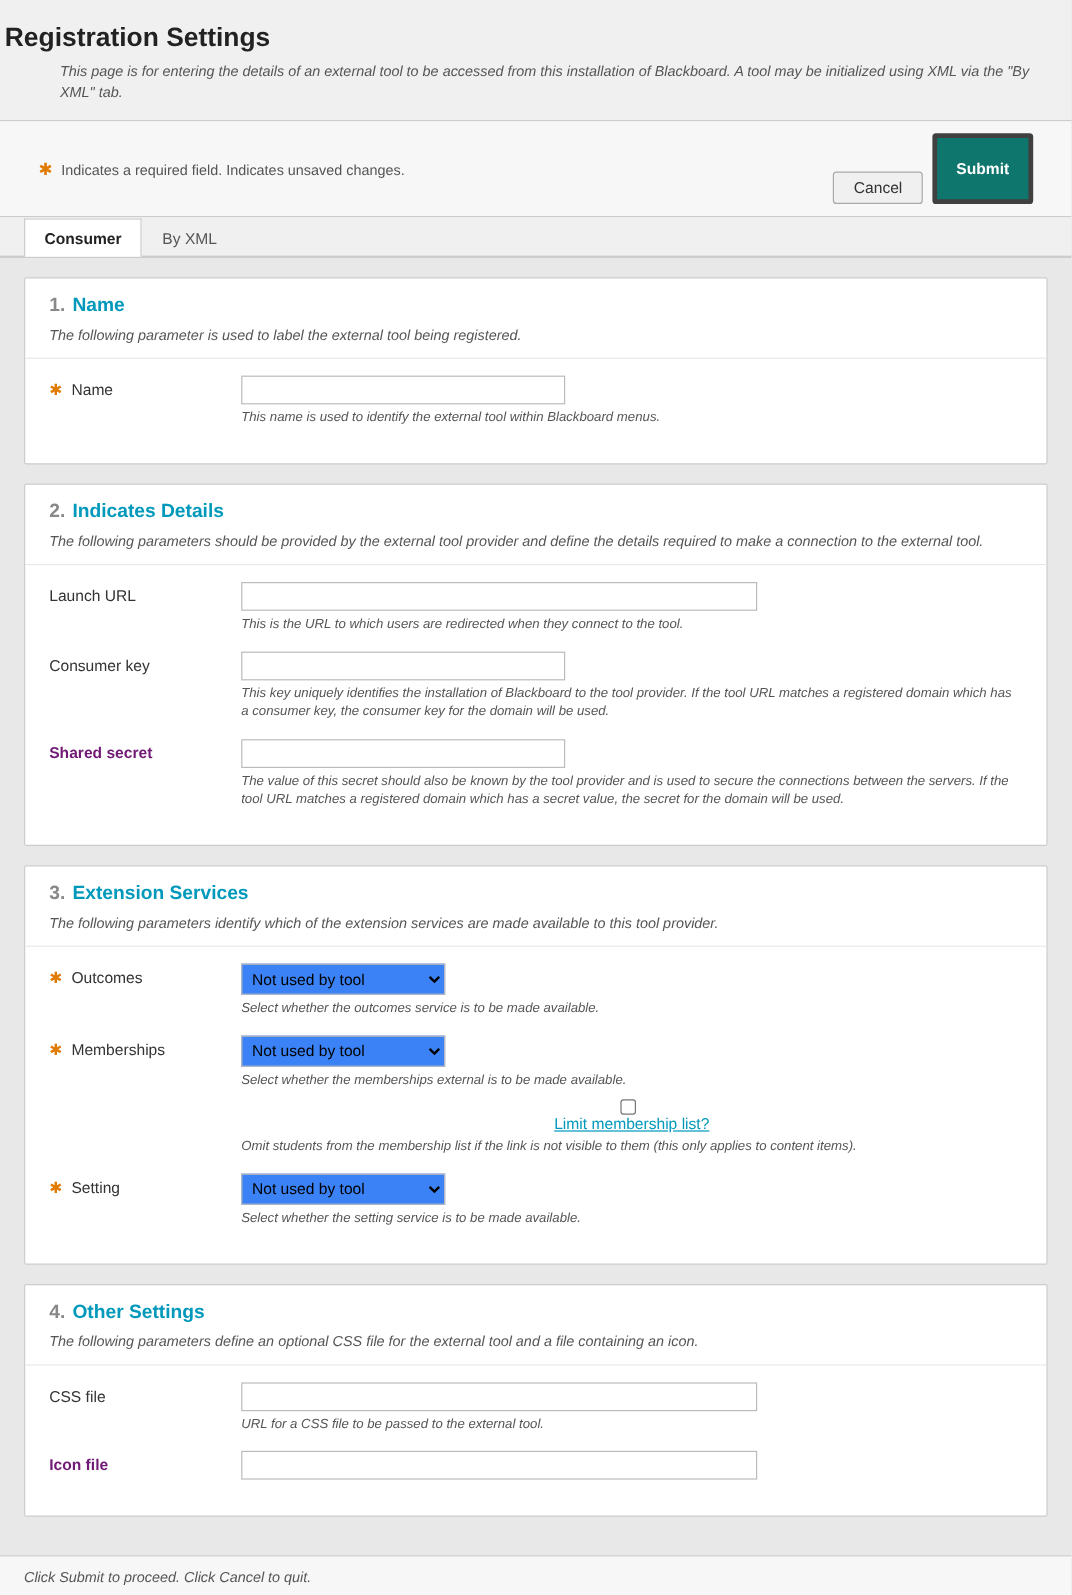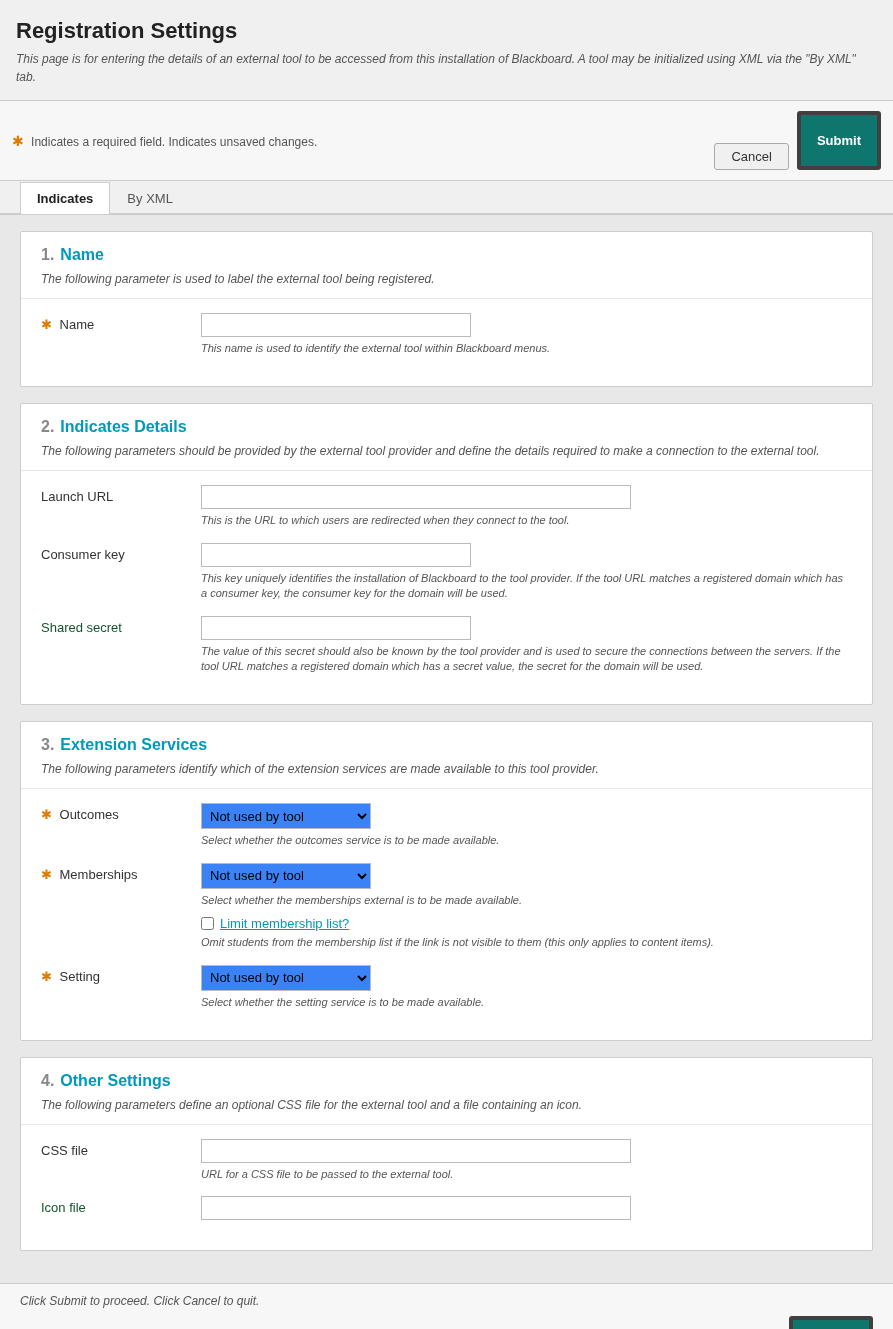--- a/index.html
+++ b/index.html
@@ -12,41 +12,42 @@
       min-height: 1329px;
     }
     .page-wrapper {
       width: 893px;
       background: #e8e8e8;
       padding: 0;
     }
     
     .page-header {
       background: #f0f0f0;
-      padding: 18px 20px 14px 16px;
+      padding: 18px 20px 14px 4px;
       border-bottom: 1px solid #ccc;
     }
     .page-title {
       font-size: 22px;
       font-weight: bold;
       color: #222;
       margin-bottom: 6px;
     }
     .page-description {
       font-size: 12px;
       font-style: italic;
       color: #555;
       line-height: 1.5;
+      margin-left: 46px;
     }
 
     
     .action-bar {
       background: #f7f7f7;
       border-bottom: 1px solid #ccc;
-      padding: 10px 12px;
+      padding: 10px 32px;
       display: flex;
       align-items: center;
       justify-content: space-between;
       gap: 33px;
     }
     .required-note {
       font-size: 12px;
       color: #555;
     }
     .required-star {
@@ -151,21 +152,22 @@
       justify-content: center;
     }
     .form-label {
       width: 160px;
       min-width: 160px;
       padding-top: 4px;
       font-size: 13px;
       color: #333;
     }
     .form-label.has-required {
-      color: #14532d;
+      color: #701a75;
+      font-weight: bold;
     }
     .form-label .req-star {
       color: #e07b00;
       margin-right: 4px;
     }
     .form-field {
       flex: 1;
     }
     .form-field input[type="text"] {
       width: 270px;
@@ -194,20 +196,21 @@
       font-size: 13px;
       padding: 2px 4px;
       background: #3b82f6;
     }
 
     
     .checkbox-row {
       display: flex;
       align-items: center;
       margin-bottom: 4px;
+      flex-direction: column;
     }
     .checkbox-row input[type="checkbox"] {
       margin-right: 6px;
     }
     .checkbox-label {
       font-size: 13px;
       color: #0099bb;
       text-decoration: underline;
       cursor: pointer;
     }
@@ -251,21 +254,21 @@
       <span>Indicates a required field. Indicates unsaved changes.</span>
     </div>
     <div class="action-buttons">
       <button class="btn-cancel">Cancel</button>
       <button class="btn-submit">Submit</button>
     </div>
   </div>
 
   <div class="tabs-bar">
     <div class="tab active">
-      <span>Indicates</span>
+      <span>Consumer</span>
     </div>
     <div class="tab">
       <span>By XML</span>
     </div>
   </div>
 
   <div class="main-content">
 
     <div class="section-card">
       <div class="section-header">

